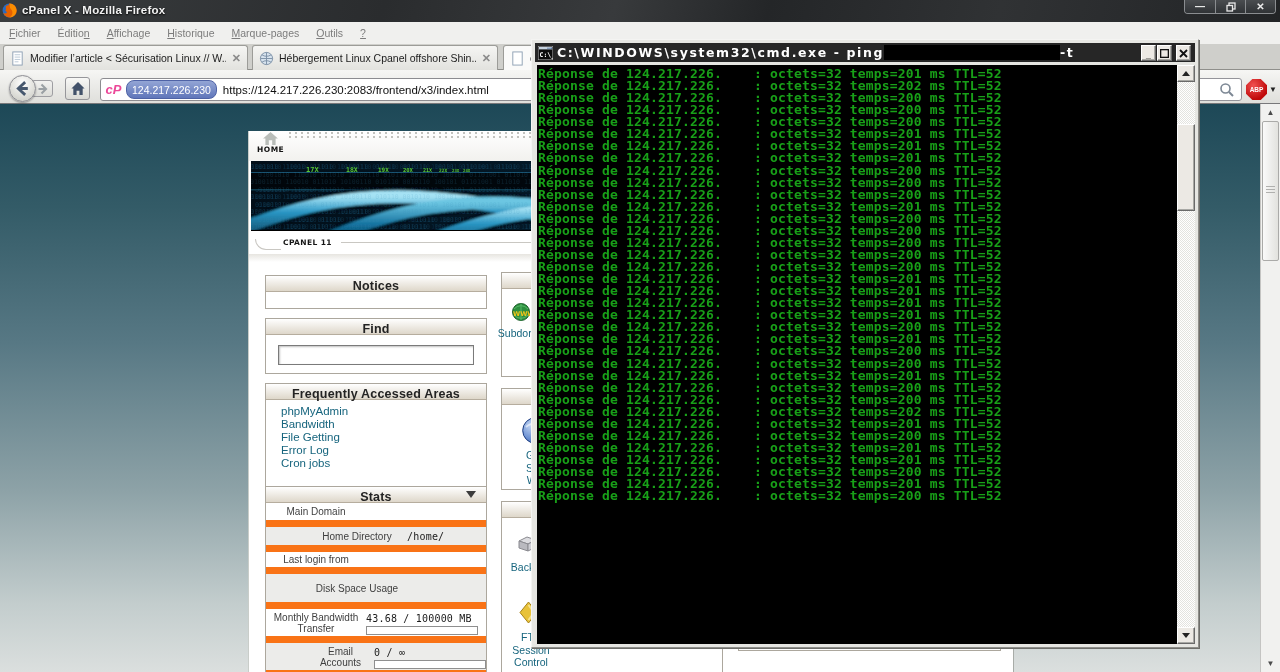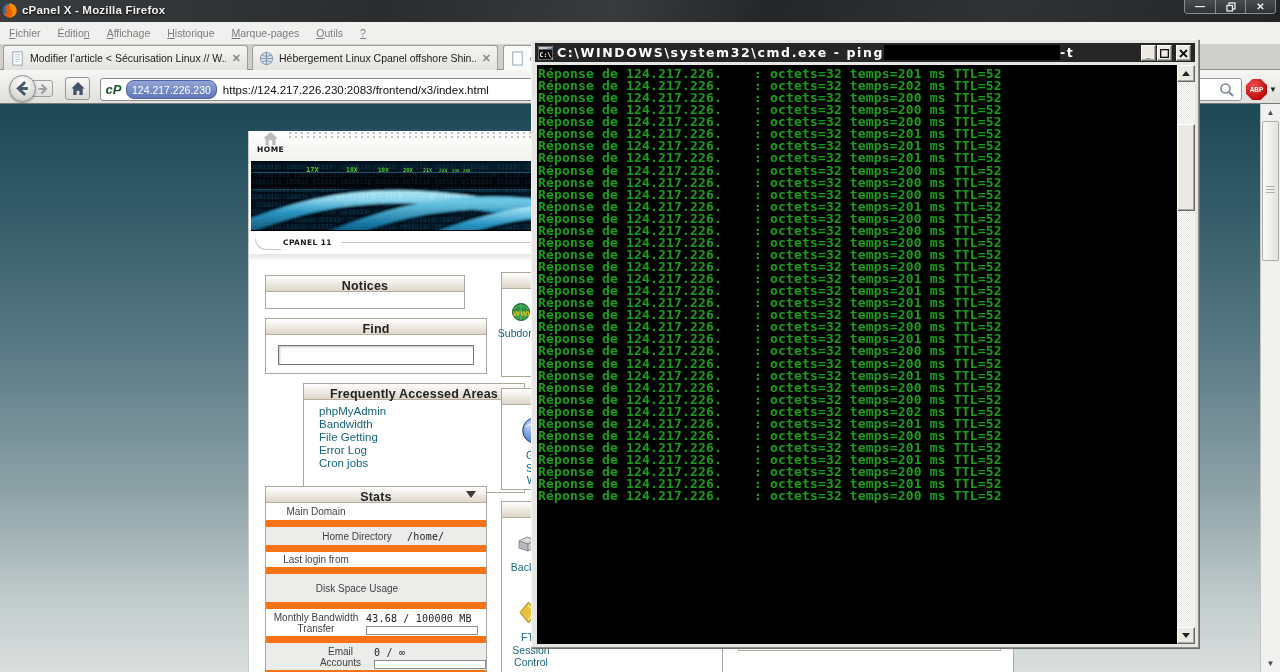--- a/index.html
+++ b/index.html
@@ -42,21 +42,21 @@
     display:flex; align-items:center; justify-content:center; }
   #btn-fwd { left:33px; top:80px; width:20px; height:17px; border-radius:0 3px 3px 0;
     background:linear-gradient(#f2f2f0,#dcdcd8); border:1px solid #9e9ea2;
     display:flex; align-items:center; justify-content:center; z-index:2; }
   #btn-home { left:65px; top:77px; width:25px; height:23px; border-radius:3px;
     background:linear-gradient(#f8f8f6,#dadad6); border:1px solid #96969a;
     display:flex; align-items:center; justify-content:center; }
   #urlbar { left:100px; top:78px; width:932px; height:23px; background:#fff;
     border:1px solid #8c8c90; border-radius:3px; display:flex; align-items:center; }
   #cp-fav { width:21px; height:17px; margin-left:2px; display:flex; align-items:center; justify-content:center;
-    font-weight:bold; font-size:13px; color:#14532d; font-style:italic; }
+    font-weight:bold; font-size:13px; color:#ec4899; font-style:italic; }
   #identity { margin-left:2px; height:19px; padding:0 5px; border-radius:8px;
     background:linear-gradient(#93a5d5,#6076ba); border:1px solid #4f63a6;
     color:#fff; font-size:10.5px; display:flex; align-items:center; }
   #url-text { margin-left:6px; font-size:11.5px; color:#0f0f0f; white-space:nowrap; }
   #searchbox { left:1038px; top:78px; width:204px; height:23px; background:#fff;
     border:1px solid #94949a; border-radius:3px; }
   #search-icon { position:absolute; right:6px; top:3px; width:16px; height:16px; }
   #abp-btn { left:1246px; top:79px; width:31px; height:21px; display:flex; align-items:center; }
   #abp-badge { width:22px; height:21px;
     clip-path:polygon(30% 0,70% 0,100% 30%,100% 70%,70% 100%,30% 100%,0 70%,0 30%);
@@ -338,32 +338,32 @@
     </svg>
   </div>
 
   <div id="brandstrip">
     <div id="brand-curve"></div>
     <span id="brand-label">CPANEL 11</span>
     <div id="brand-line"></div>
   </div>
   <div id="brand-shade"></div>
 
-  <div class="gbox" style="left:16px; top:144px; width:200px; height:34px;">
+  <div class="gbox" style="left:16px; top:144px; width:222px; height:34px;">
     <div class="gbox-header"><span class="gbox-title">Notices</span></div>
   </div>
 
   <div class="gbox" style="left:16px; top:187px; width:222px; height:56px;">
     <div class="gbox-header"><span class="gbox-title">Find</span></div>
     <div style="position:relative;">
       <input id="find-input" value="" style="">
     </div>
   </div>
 
-  <div class="gbox" style="left:16px; top:252px; width:222px; height:110px;margin-left:38px;">
+  <div class="gbox" style="left:16px; top:252px; width:222px; height:110px;">
     <div class="gbox-header"><span class="gbox-title">Frequently Accessed Areas</span></div>
     <div id="faa-links">
         <span class="faa-link">phpMyAdmin</span>
         <span class="faa-link">Bandwidth</span>
         <span class="faa-link">File Getting</span>
         <span class="faa-link">Error Log</span>
         <span class="faa-link">Cron jobs</span>
       </div>
   </div>
 

